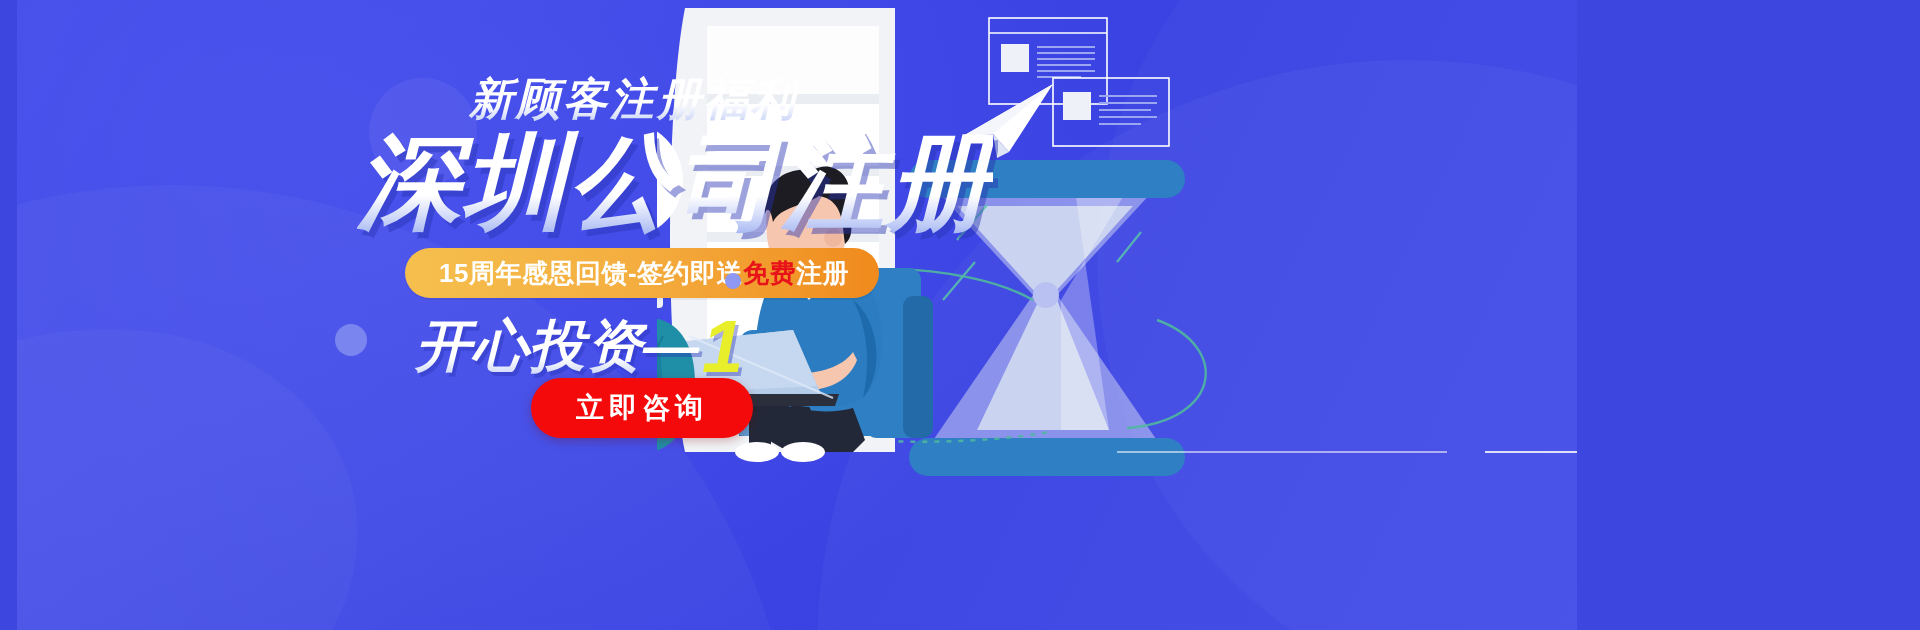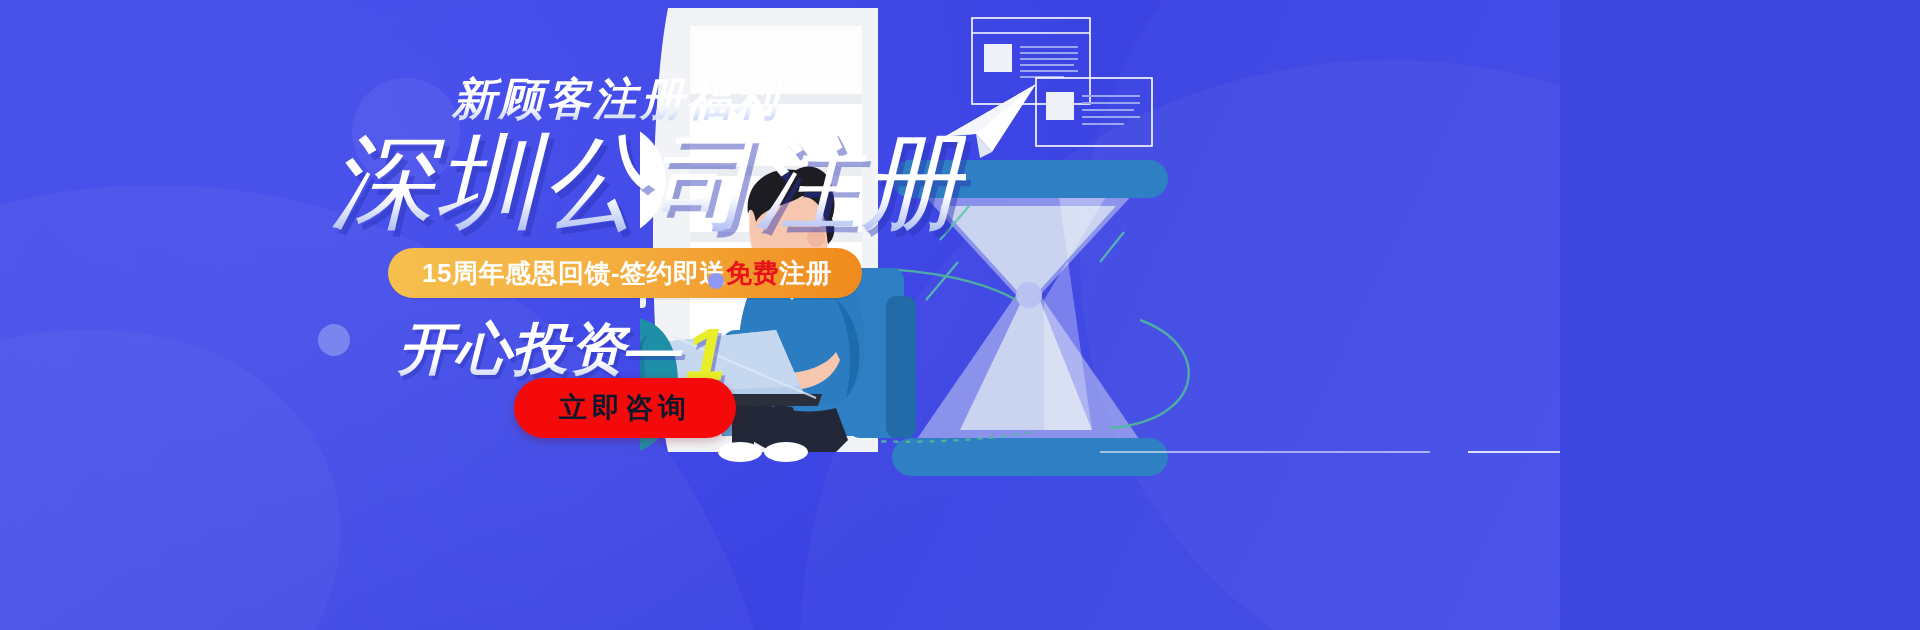--- a/index.html
+++ b/index.html
@@ -9,20 +9,21 @@
     background:#3d47e0;
   }
 
   #banner {
     position:relative;
     width:1560px; height:630px;
     overflow:hidden;
     background:
       radial-gradient(ellipse 1400px 900px at 18% 22%, #4a52ec 0%, rgba(74,82,236,0) 62%),
       linear-gradient(115deg, #4850ea 0%, #3c46e4 38%, #3a42e2 60%, #4049e8 100%);
+    margin-left: 17px;
   }
 
   
   .bg-shape { position:absolute; pointer-events:none; }
 
   .bg-arc-left {
     left:-470px; top:185px;
     width:1250px; height:1250px; border-radius:50%;
     background:rgba(255,255,255,0.035);
   }
@@ -70,22 +71,22 @@
     letter-spacing:3px;
     color:#ffffff;
     background:linear-gradient(180deg,#ffffff 46%,#ffffff 58%,#c9d4f7 88%,#aebcf2 100%);
     -webkit-background-clip:text; background-clip:text;
     -webkit-text-fill-color:transparent;
     text-shadow:none;
     white-space:nowrap;
   }
 
   .headline {
-    position:absolute; left:330px; top:128px;
-    font-size:104px; font-weight:normal; font-style:italic;
+    position:absolute; left:340px; top:128px;
+    font-size:104px; font-weight:bold; font-style:italic;
     letter-spacing:2px; line-height:1.05;
     background:linear-gradient(180deg,#ffffff 0%,#ffffff 50%,#ffffff 62%,#bcc9f6 90%,#9fb0ef 100%);
     -webkit-background-clip:text; background-clip:text;
     -webkit-text-fill-color:transparent;
     filter:drop-shadow(5px 6px 0 rgba(40,50,180,0.45));
     white-space:nowrap;
   }
 
   .badge {
     position:absolute; left:388px; top:248px;
@@ -95,45 +96,45 @@
     background:linear-gradient(90deg,#f5bf4e 0%,#f4ae3f 48%,#f08a1d 100%);
     box-shadow:0 2px 0 rgba(0,0,0,0.05);
   }
   .badge-text {
     font-size:26px; font-weight:bold; color:#ffffff;
     letter-spacing:0.5px; white-space:nowrap;
   }
   .badge-hl { color:#e8121a; }
 
   .tagline {
-    position:absolute; left:398px; top:312px;
+    position:absolute; left:398px; top:304px;
     font-size:56px; font-weight:bold; font-style:italic;
     letter-spacing:1px;
     white-space:nowrap;
-    display:flex; align-items:flex-start;
+    display:flex; align-items:center;
   }
   .tag-part {
     background:linear-gradient(180deg,#ffffff 0%,#ffffff 54%,#ffffff 64%,#c2cef6 92%,#a6b5f0 100%);
     -webkit-background-clip:text; background-clip:text;
     -webkit-text-fill-color:transparent;
     filter:drop-shadow(3px 4px 0 rgba(40,50,180,0.40));
   }
   .tag-num {
     font-size:74px; font-weight:bold; font-style:italic;
     color:#e8ef2a; margin:0 4px 0 2px;
     filter:drop-shadow(3px 4px 0 rgba(40,50,180,0.40));
   }
 
   .cta {
     position:absolute; left:514px; top:378px;
     width:222px; height:60px;
     border:none; cursor:pointer;
     border-radius:30px;
     background:#f40a0a;
-    color:#0f172a;
+    color:#ffffff;
     font-family:"Liberation Sans","DejaVu Sans",sans-serif;
     font-size:28px; font-weight:bold; letter-spacing:5px;
     box-shadow:0 3px 10px rgba(120,0,0,0.28);
   }
 
   
   .illus { position:absolute; right:0; top:0; width:920px; height:630px; }
   .illus svg { display:block; }
 </style>
 </head>

